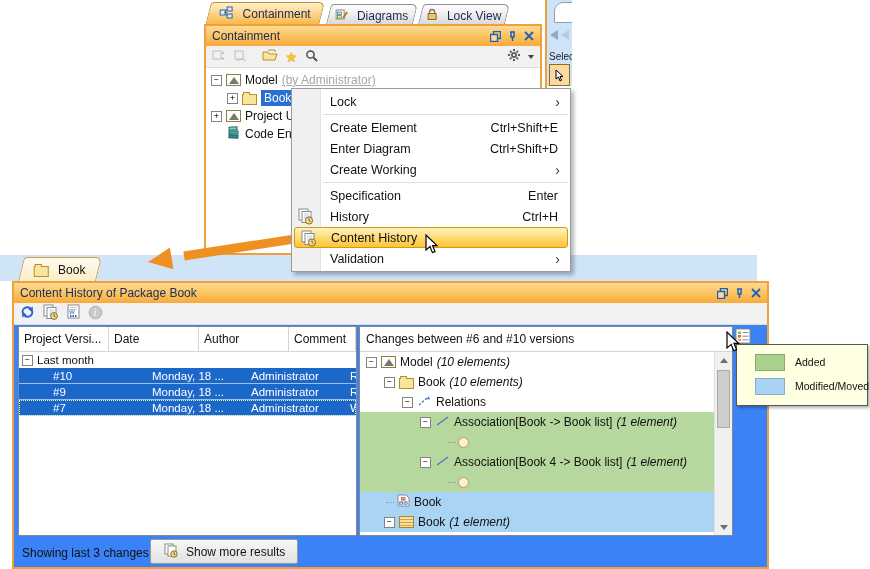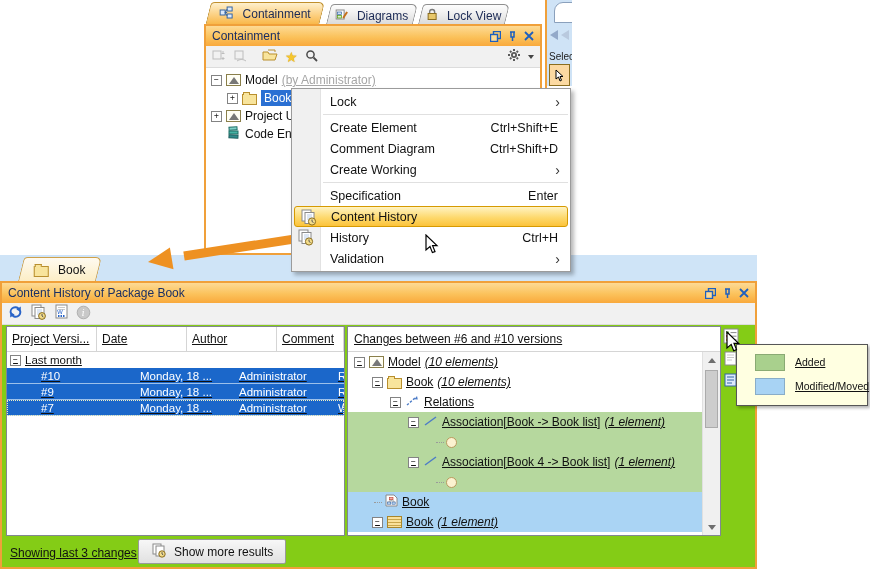--- a/index.html
+++ b/index.html
@@ -51,21 +51,21 @@
   .mi.hl{background:linear-gradient(#fff3c2,#fdd96e 55%,#fcc33a);border:1px solid #d69a02;
          border-radius:3px;margin:0 2px;height:19px;padding-left:36px;}
   .msep{height:1px;background:#e0e0e0;margin:2px 2px 2px 31px;}
   .gicon{position:absolute;left:5px;top:2px;}
   
   .tabstrip{position:absolute;left:0;top:255px;width:757px;height:26px;background:#cfe4f7;z-index:10;}
   .booktab{position:absolute;left:24px;top:257px;width:76px;height:24px;z-index:11;
            border:1px solid #cfa14a;border-bottom:none;border-radius:4px 6px 0 0;
            background:linear-gradient(#fefaf0,#fcedc4);transform:skewX(-14deg);transform-origin:top left;}
   .booktab .lbl{transform:skewX(14deg);display:flex;align-items:center;justify-content:center;gap:5px;height:100%;color:#111;}
-  .pane{position:absolute;background:#fff;border:1px solid #828790;overflow:hidden;text-decoration:underline;}
+  .pane{position:absolute;background:#fff;border:1px solid #828790;overflow:hidden;}
   .vh{display:flex;height:24px;border-bottom:1px solid #d5d5d5;align-items:stretch;font-size:12px;}
   .vh .c{padding-left:5px;border-right:1px solid #d5d5d5;display:flex;align-items:center;
          white-space:nowrap;overflow:hidden;}
   .vrow{display:flex;height:16px;align-items:stretch;font-size:11.5px;}
   .vrow .c{padding-left:5px;display:flex;align-items:center;white-space:nowrap;overflow:hidden;}
   .vrow.sel{background:#1b67ca;color:#fff;border-bottom:1px solid #9cc0ea;height:15px;gap:10px;}
   .vrow.focus{outline:1px dotted #efefc0;outline-offset:-1px;}
   .cw0{width:84px;flex:none;}.cw1{width:84px;flex:none;text-align:right;}.cw2{width:84px;flex:none;}.cw3{flex:1;}
   .crow{display:flex;align-items:center;height:20px;font-size:12px;white-space:nowrap;}
   .crow .sfx{font-style:italic;margin-left:4px;}
@@ -78,21 +78,21 @@
   .tri-up{width:0;height:0;border-left:4px solid transparent;border-right:4px solid transparent;border-bottom:5px solid #6e6e6e;}
   .tri-dn{width:0;height:0;border-left:4px solid transparent;border-right:4px solid transparent;border-top:5px solid #6e6e6e;}
   .sthumb{position:absolute;left:2px;right:2px;top:18px;height:56px;background:#cdcdcd;border:1px solid #ababab;}
   .btn{display:flex;align-items:center;gap:7px;padding:0 12px;height:23px;font-size:12px;
        background:linear-gradient(#f7f7f7,#e1e1e1);border:1px solid #9a9a9a;border-radius:2px;}
   
   .legend{position:absolute;left:736px;top:344px;width:130px;background:#ffffe1;border:1px solid #565656;
           box-shadow:2px 2px 3px rgba(0,0,0,.3);padding:5px 0 7px;z-index:50;}
   .lrow{display:flex;align-items:center;height:24px;}
   .lsw{width:28px;height:15px;margin:0 10px 0 18px;border:1px solid rgba(0,0,0,.18);flex:none;}
-  .llbl{font-size:10.5px;white-space:nowrap;text-decoration:underline;}
+  .llbl{font-size:10.5px;white-space:nowrap;}
   .cursor{position:absolute;z-index:60;}
 </style>
 </head>
 <body>
 
 <div class="stage">
 
   <div class="doc-tab active" style="left:211px;top:2px;width:112px;">
     <div class="lbl">
       <span class="icn">
@@ -243,68 +243,68 @@
     <div class="mi">
       <span>Lock</span>
       <span class="sub">›</span>
     </div>
     <div class="msep"></div>
     <div class="mi">
       <span>Create Element</span>
       <span class="sc">Ctrl+Shift+E</span>
     </div>
     <div class="mi">
-      <span>Comment Diagram</span>
+      <span>Enter Diagram</span>
       <span class="sc">Ctrl+Shift+D</span>
     </div>
     <div class="mi">
       <span>Create Working</span>
       <span class="sub">›</span>
     </div>
     <div class="msep"></div>
     <div class="mi">
       <span>Specification</span>
       <span class="sc">Enter</span>
+    </div>
+    <div class="mi">
+      <span class="gicon">
+        <svg width="17" height="17">
+            <rect x="2" y="1" width="9" height="11" fill="#fff" stroke="#8a8a8a"></rect>
+            <rect x="5" y="3.5" width="9" height="11" fill="#fff" stroke="#8a8a8a"></rect>
+            <path d="M7 6h5M7 8h5M7 10h4" stroke="#b9cde8"></path>
+            <circle cx="12" cy="12.5" r="3.6" fill="#f3dc8a" stroke="#8a6d1f"></circle>
+            <path d="M12 10.5v2l1.5 1" stroke="#555" fill="none"></path>
+          </svg>
+      </span>
+      <span>History</span>
+      <span class="sc">Ctrl+H</span>
     </div>
     <div class="mi hl">
       <span class="gicon">
         <svg width="17" height="17">
             <rect x="2" y="1" width="9" height="11" fill="#fff" stroke="#8a8a8a"></rect>
             <rect x="5" y="3.5" width="9" height="11" fill="#fff" stroke="#8a8a8a"></rect>
             <path d="M7 6h5M7 8h5M7 10h4" stroke="#b9cde8"></path>
             <circle cx="12" cy="12.5" r="3.6" fill="#f3dc8a" stroke="#8a6d1f"></circle>
             <path d="M12 10.5v2l1.5 1" stroke="#555" fill="none"></path>
           </svg>
       </span>
       <span>Content History</span>
     </div>
     <div class="mi">
-      <span class="gicon">
-        <svg width="17" height="17">
-            <rect x="2" y="1" width="9" height="11" fill="#fff" stroke="#8a8a8a"></rect>
-            <rect x="5" y="3.5" width="9" height="11" fill="#fff" stroke="#8a8a8a"></rect>
-            <path d="M7 6h5M7 8h5M7 10h4" stroke="#b9cde8"></path>
-            <circle cx="12" cy="12.5" r="3.6" fill="#f3dc8a" stroke="#8a6d1f"></circle>
-            <path d="M12 10.5v2l1.5 1" stroke="#555" fill="none"></path>
-          </svg>
-      </span>
-      <span>History</span>
-      <span class="sc">Ctrl+H</span>
-    </div>
-    <div class="mi">
       <span>Validation</span>
       <span class="sub">›</span>
     </div>
   </div>
 
   <svg class="cursor" style="left:425px;top:234px;" width="15" height="22">
     <path d="M1 1v15l4-3.4 2.4 6 2.6-1-2.4-6H12z" fill="#fff" stroke="#000" stroke-width="1.2"></path>
   </svg>
 
-  <div class="panel" style="left:0;top:281px;width:753px;height:284px;background:#84cc16;z-index:12;">
+  <div class="panel" style="left:12px;top:281px;width:753px;height:284px;background:#3b82f6;z-index:12;">
     <div class="titlebar">
       <span class="t">Content History of Package Book</span>
       <span class="winctl">
         <span>
             <svg width="11" height="11">
               <rect x="3.5" y="0.5" width="7" height="7" fill="none" stroke="#1d5fbf" stroke-width="1.4"></rect>
               <rect x="0.5" y="3.5" width="7" height="7" fill="#fdda95" stroke="#1d5fbf" stroke-width="1.4"></rect>
             </svg>
           </span>
         <span>
@@ -484,21 +484,21 @@
           </svg>
       </span>
       <span class="abs" style="left:2px;top:46px;">
         <svg width="17" height="17">
             <rect x="2" y="2" width="11" height="12" fill="#dce9fb" stroke="#3465a4"></rect>
             <path d="M4 5h7M4 8h7M4 11h5" stroke="#3465a4"></path>
           </svg>
       </span>
     </div>
 
-    <div class="abs" style="left:8px;top:263px;font-size:12px;color:#111;text-decoration:underline;">Showing last 3 changes</div>
+    <div class="abs" style="left:8px;top:263px;font-size:12px;color:#111;">Showing last 3 changes</div>
     <div class="btn abs" style="left:136px;top:256px;">
       <span>
         <svg width="16" height="15">
             <rect x="2" y="1" width="8" height="10" fill="#fff" stroke="#8a8a8a"></rect>
             <rect x="5" y="3" width="8" height="10" fill="#fff" stroke="#8a8a8a"></rect>
             <circle cx="11" cy="11" r="3.2" fill="#f3dc8a" stroke="#8a6d1f"></circle>
             <path d="M11 9.2v1.8l1.3.9" stroke="#555" fill="none"></path>
           </svg>
       </span>
       <span>Show more results</span>

